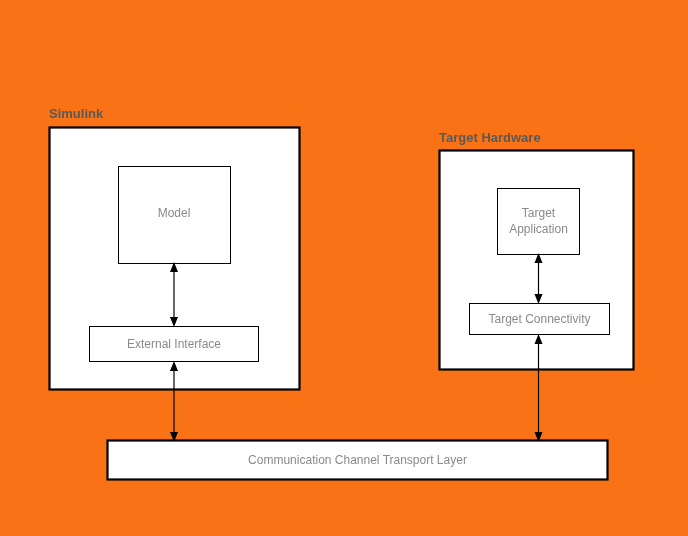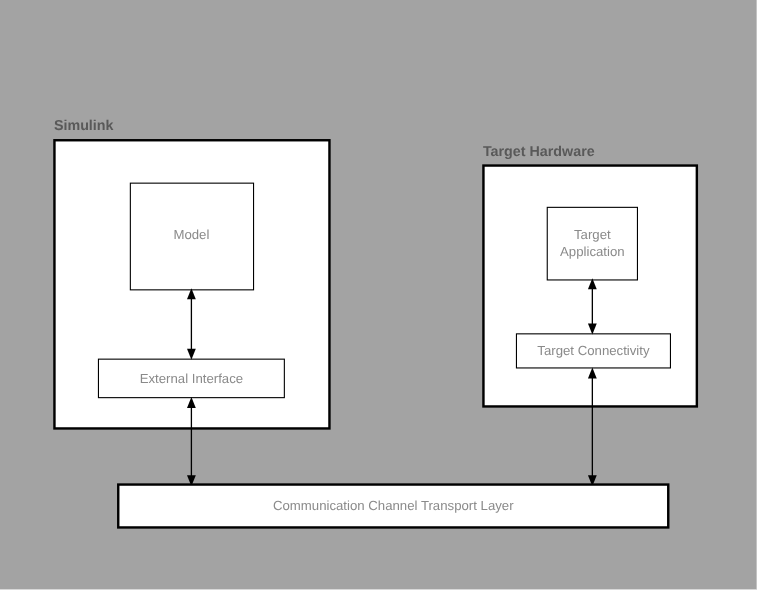--- a/index.html
+++ b/index.html
@@ -10,21 +10,21 @@
   body {
     width: 688px;
     height: 536px;
     font-family: "Liberation Sans", sans-serif;
     overflow: hidden;
   }
   #diagram-canvas {
     position: relative;
     width: 688px;
     height: 536px;
-    background: #a3a3a3;
+    background: #f97316;
   }
   svg.diagram-svg {
     display: block;
     width: 688px;
     height: 536px;
   }
   .group-title {
     font-family: "Liberation Sans", sans-serif;
     font-size: 13px;
     font-weight: bold;

